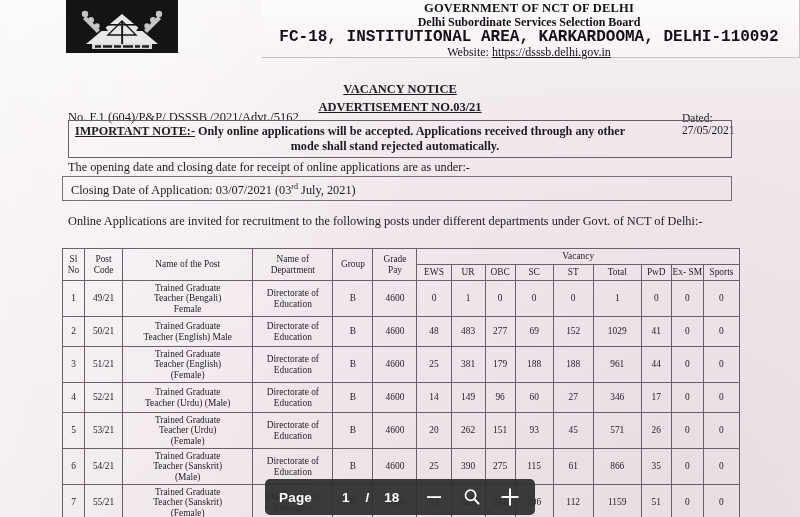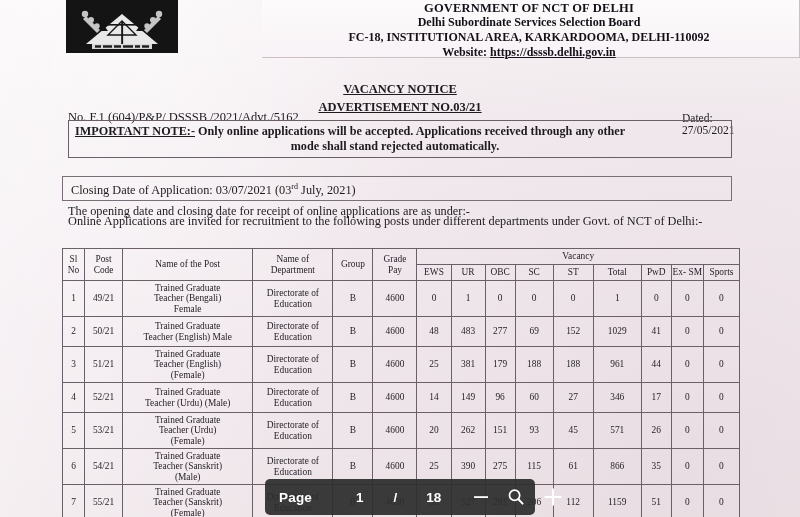--- a/index.html
+++ b/index.html
@@ -51,22 +51,22 @@
     background: #151515;
     overflow: hidden;
   }
   .logo svg { display:block; }
   .hdr-text {
     position: absolute; left: 262px; top: 1px; width: 534px;
     text-align: center;
   }
   .hdr-line1 { font-weight: bold; font-size: 12.5px; letter-spacing: .2px; line-height: 14px; color:#141018;}
   .hdr-line2 { font-weight: bold; font-size: 12px; line-height: 15px; color:#141018;}
-  .hdr-line3 { font-weight: bold; font-size: 12px; line-height: 15px; color:#141018;}
-  .hdr-line4 { font-weight: bold; font-size: 12px; line-height: 15px; color:#141018;}
+  .hdr-line3 { font-weight: bold; font-size: 16px; line-height: 15px; color:#141018;font-family:Liberation Mono, monospace;}
+  .hdr-line4 { font-weight: normal; font-size: 12px; line-height: 15px; color:#141018;}
   .hdr-line4 .url { text-decoration: underline; }
 
   
   .refline { position:absolute; left:0; top:64px; width:660px; height:16px;margin-top:46px; }
   .ref-no { position:absolute; left:68px; top:0; font-size:12.5px; }
   .ref-date { position:absolute; left:682px; top:2px; font-size:11.5px;font-family:Liberation Serif, serif; }
 
   .vacancy-notice {
     position:absolute; left:0; top:82px; width:800px;
     text-align:center; font-weight:bold; font-size:12.5px;
@@ -85,21 +85,20 @@
     padding:3px 16px 4px 6px;
     font-weight:bold; font-size:12.2px; line-height:14.5px;
     text-align: justify;
   }
   .note-box .lbl { text-decoration: underline; }
   .note-box .l2 { display:block; text-align:center; }
 
   .para1 {
     position:absolute; left:68px; top:160px; width:680px;
     font-size:12.3px;
-    margin-top:44px;
   }
 
   
   .dates-box {
     position:absolute; left:62px; top:176px; width:670px;
     border:1px solid #7a6f78;
     padding:2px 0 2px 8px;
     font-size:12.3px; line-height:15px;
   }
   .dates-box sup { font-size:8px; }
@@ -149,21 +148,20 @@
   
   .pdf-toolbar {
     position:absolute; left:265px; top:479px;
     width:270px; height:36px;
     background: rgba(45,45,45,0.93);
     border-radius: 5px;
     display:flex; align-items:center;
     color:#fff;
     font-family:"Liberation Sans", sans-serif;
     z-index: 40;
-    gap: 14px;
   }
   .tb-page-label {
     font-size:13.5px; font-weight:bold; margin-left:14px; letter-spacing:.2px;
   }
   .tb-page-num { font-size:13.5px; font-weight:bold; margin-left:30px; }
   .tb-slash { font-size:13.5px; font-weight:bold; margin-left:16px; }
   .tb-total { font-size:13.5px; font-weight:bold; margin-left:15px; }
   .tb-btn {
     display:flex; align-items:center; justify-content:center;
     width:34px; height:30px; cursor:pointer;

